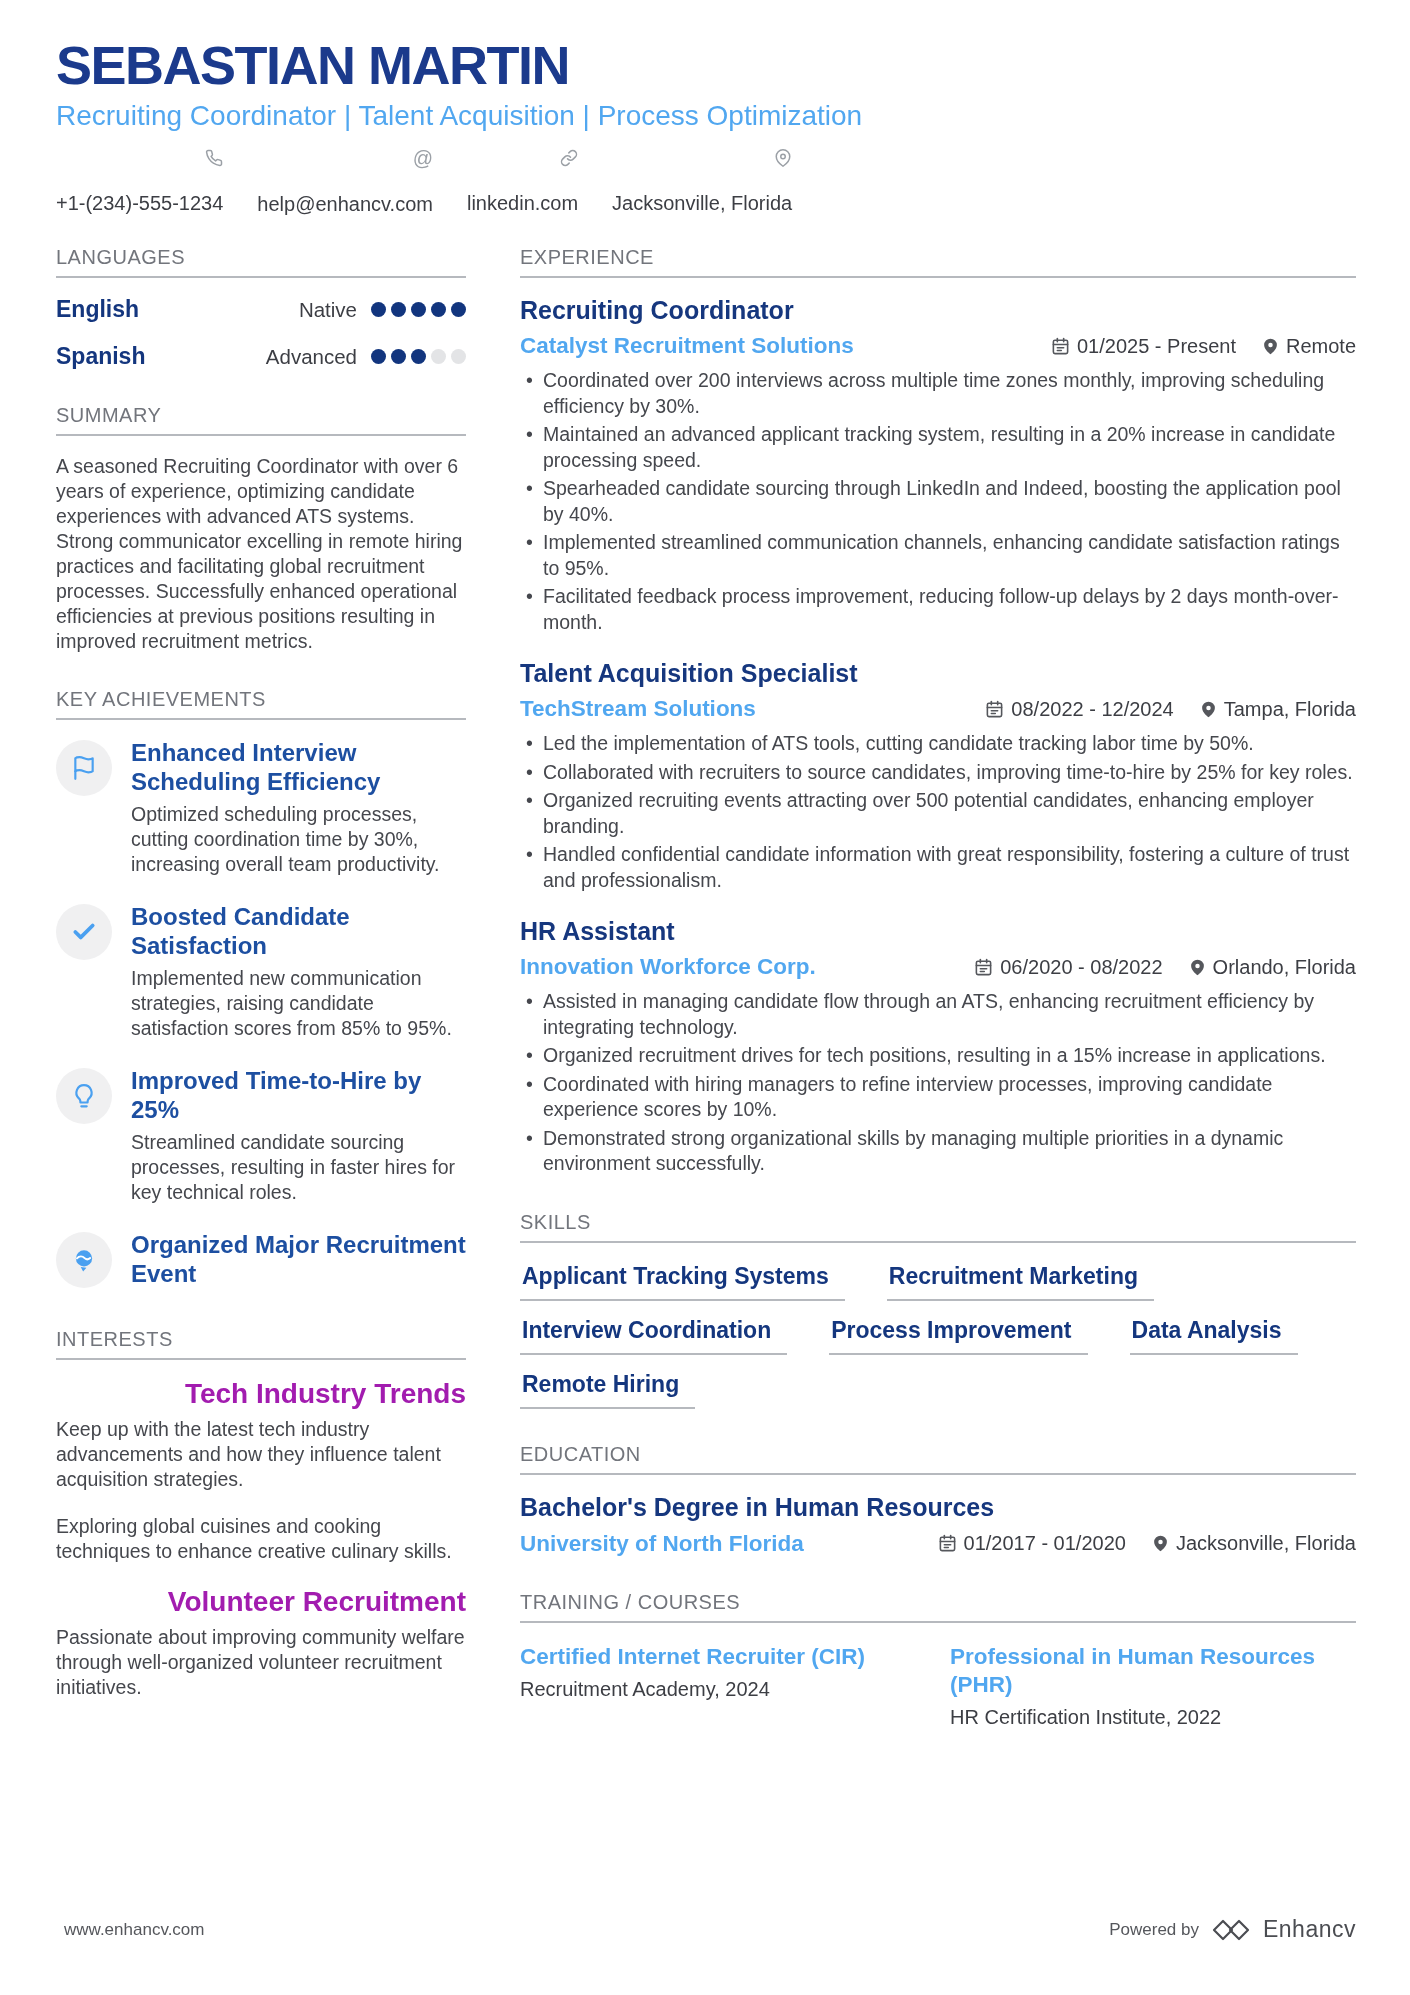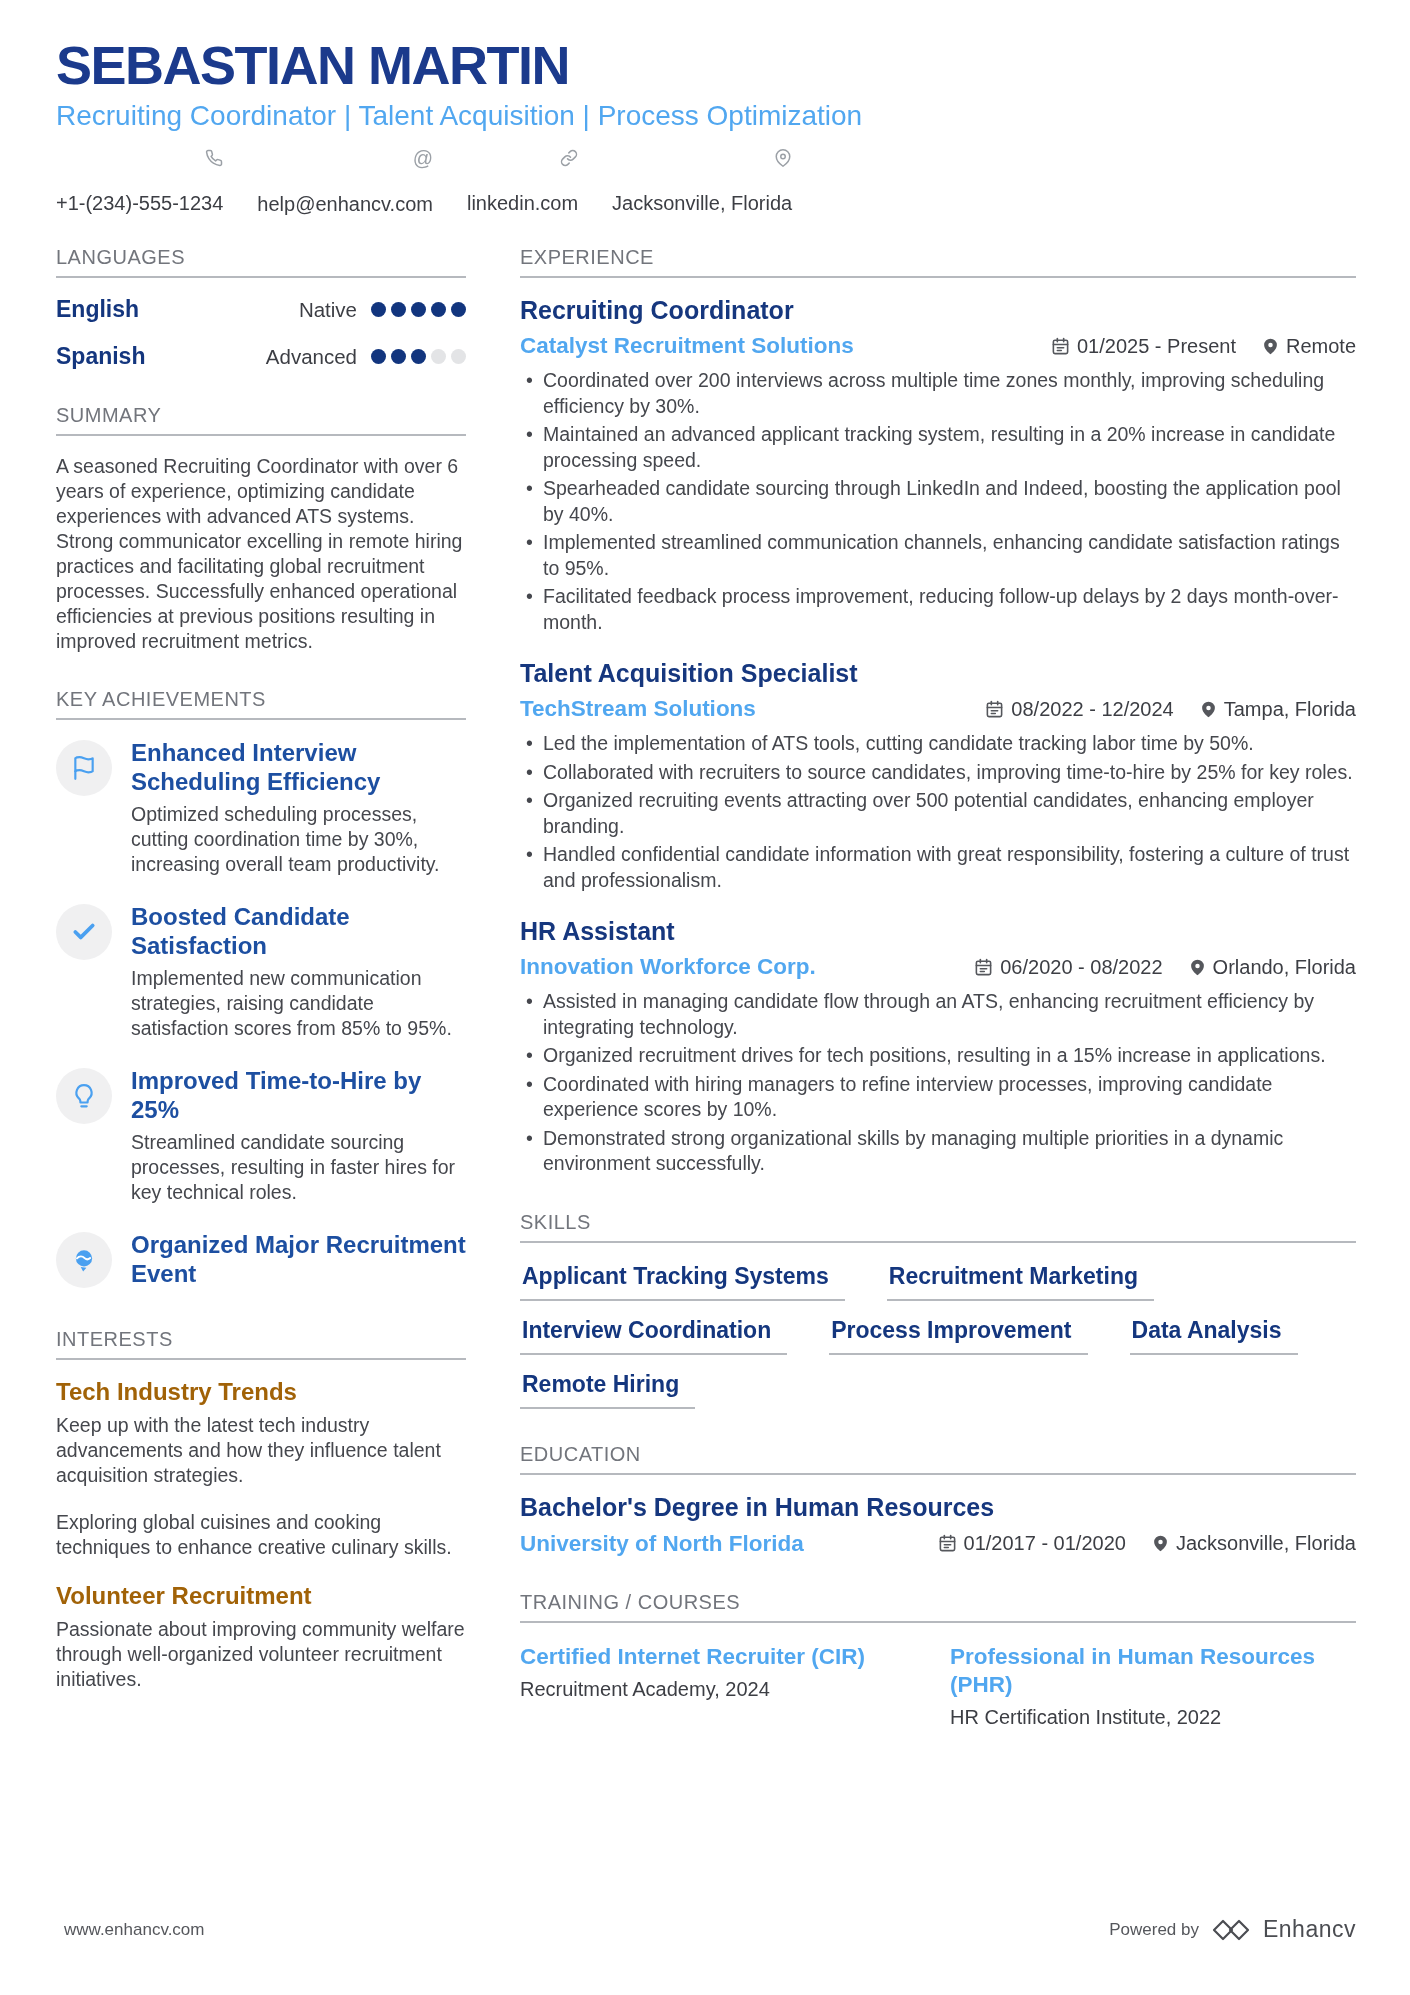--- a/index.html
+++ b/index.html
@@ -40,21 +40,21 @@
 
   
   .ach-item { display:flex; gap:19px; margin-bottom:25px; }
   .ach-badge { flex:0 0 56px; width:56px; height:56px; border-radius:50%; background:#f0f0f1;
                display:flex; align-items:center; justify-content:center; margin-top:2px; }
   .ach-title { font-size:24px; line-height:29px; font-weight:700; color:#1d4fa1; margin-bottom:6px; }
   .ach-desc { font-size:19.5px; line-height:25px; color:#45474d; }
 
   
   .int-item { margin-bottom:22px; }
-  .int-title { font-size:24px; font-weight:700; color:#a16207; margin-bottom:7px; }
+  .int-title { font-size:28px; font-weight:700; color:#a21caf; margin-bottom:7px;text-align:right; }
   .int-desc { font-size:19.5px; line-height:25px; color:#45474d; }
 
   
   .job { margin-bottom:24px; }
   .job-title { font-size:25px; font-weight:700; color:#16377e; margin-bottom:8px; }
   .job-meta { display:flex; align-items:center; margin-bottom:9px; }
   .company { font-size:22.5px; font-weight:700; color:#51a7f0; }
   .meta-right { margin-left:auto; display:flex; align-items:center; gap:26px; }
   .meta-item { display:flex; align-items:center; gap:7px; font-size:20px; color:#3c3e44; }
   .meta-item .micon { display:flex; align-items:center; }

